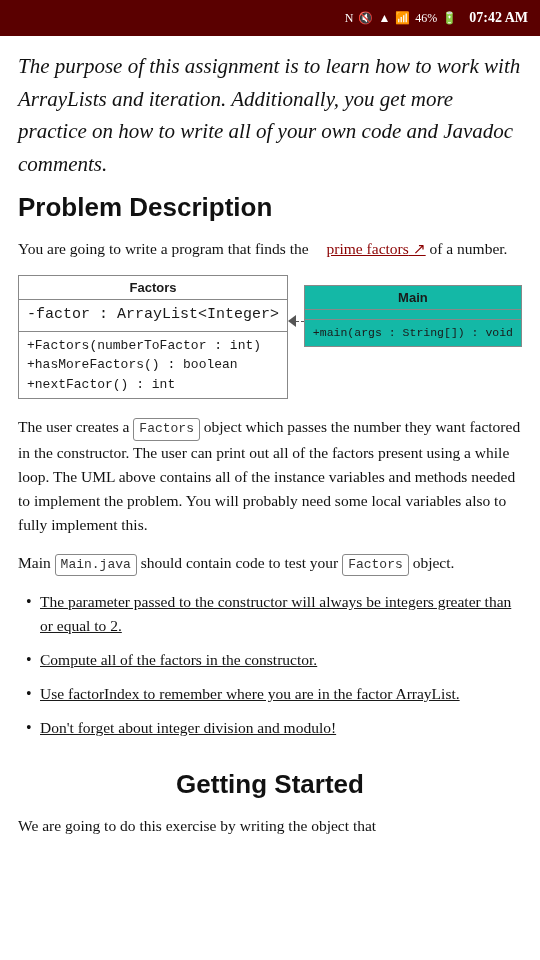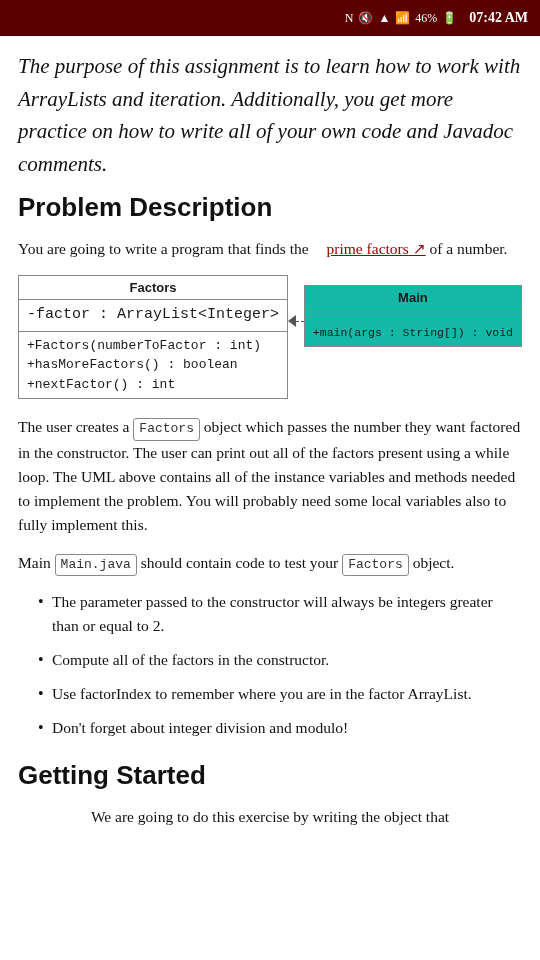--- a/index.html
+++ b/index.html
@@ -168,21 +168,22 @@
       font-size: 13px;
       color: #333;
       background: #fff;
       vertical-align: baseline;
     }
 
     
     .hints-list {
       list-style: none;
       padding: 0;
-      margin: 12px;
+      margin: 0;
+      text-decoration: underline;
     }
 
     .hints-list li {
       padding-left: 22px;
       position: relative;
       margin-bottom: 10px;
       font-size: 15.5px;
       line-height: 1.55;
       color: #111;
     }
@@ -196,21 +197,20 @@
     }
 
     .bold {
       font-weight: bold;
     }
 
     .getting-started-text {
       font-size: 15.5px;
       line-height: 1.55;
       color: #111;
-      text-align: center;
     }
   </style>
 </head>
 <body>
 
 <div class="status-bar">
   <div class="status-icons">
     <span>N</span>
     <span>🔇</span>
     <span>▲</span>
@@ -276,17 +276,17 @@
       <span>Compute all of the factors in the constructor.</span>
     </li>
     <li>
       <span>Use factorIndex to remember where you are in the factor ArrayList.</span>
     </li>
     <li>
       <span>Don't forget about integer division and modulo!</span>
     </li>
   </ul>
 
-  <h2 style="margin-top: 20px;">Getting Started</h2>
+  <h2 style="margin-top: 29px; text-align: center;">Getting Started</h2>
 
   <p class="getting-started-text">We are going to do this exercise by writing the object that</p>
 
 </div>
 
 </body></html>

